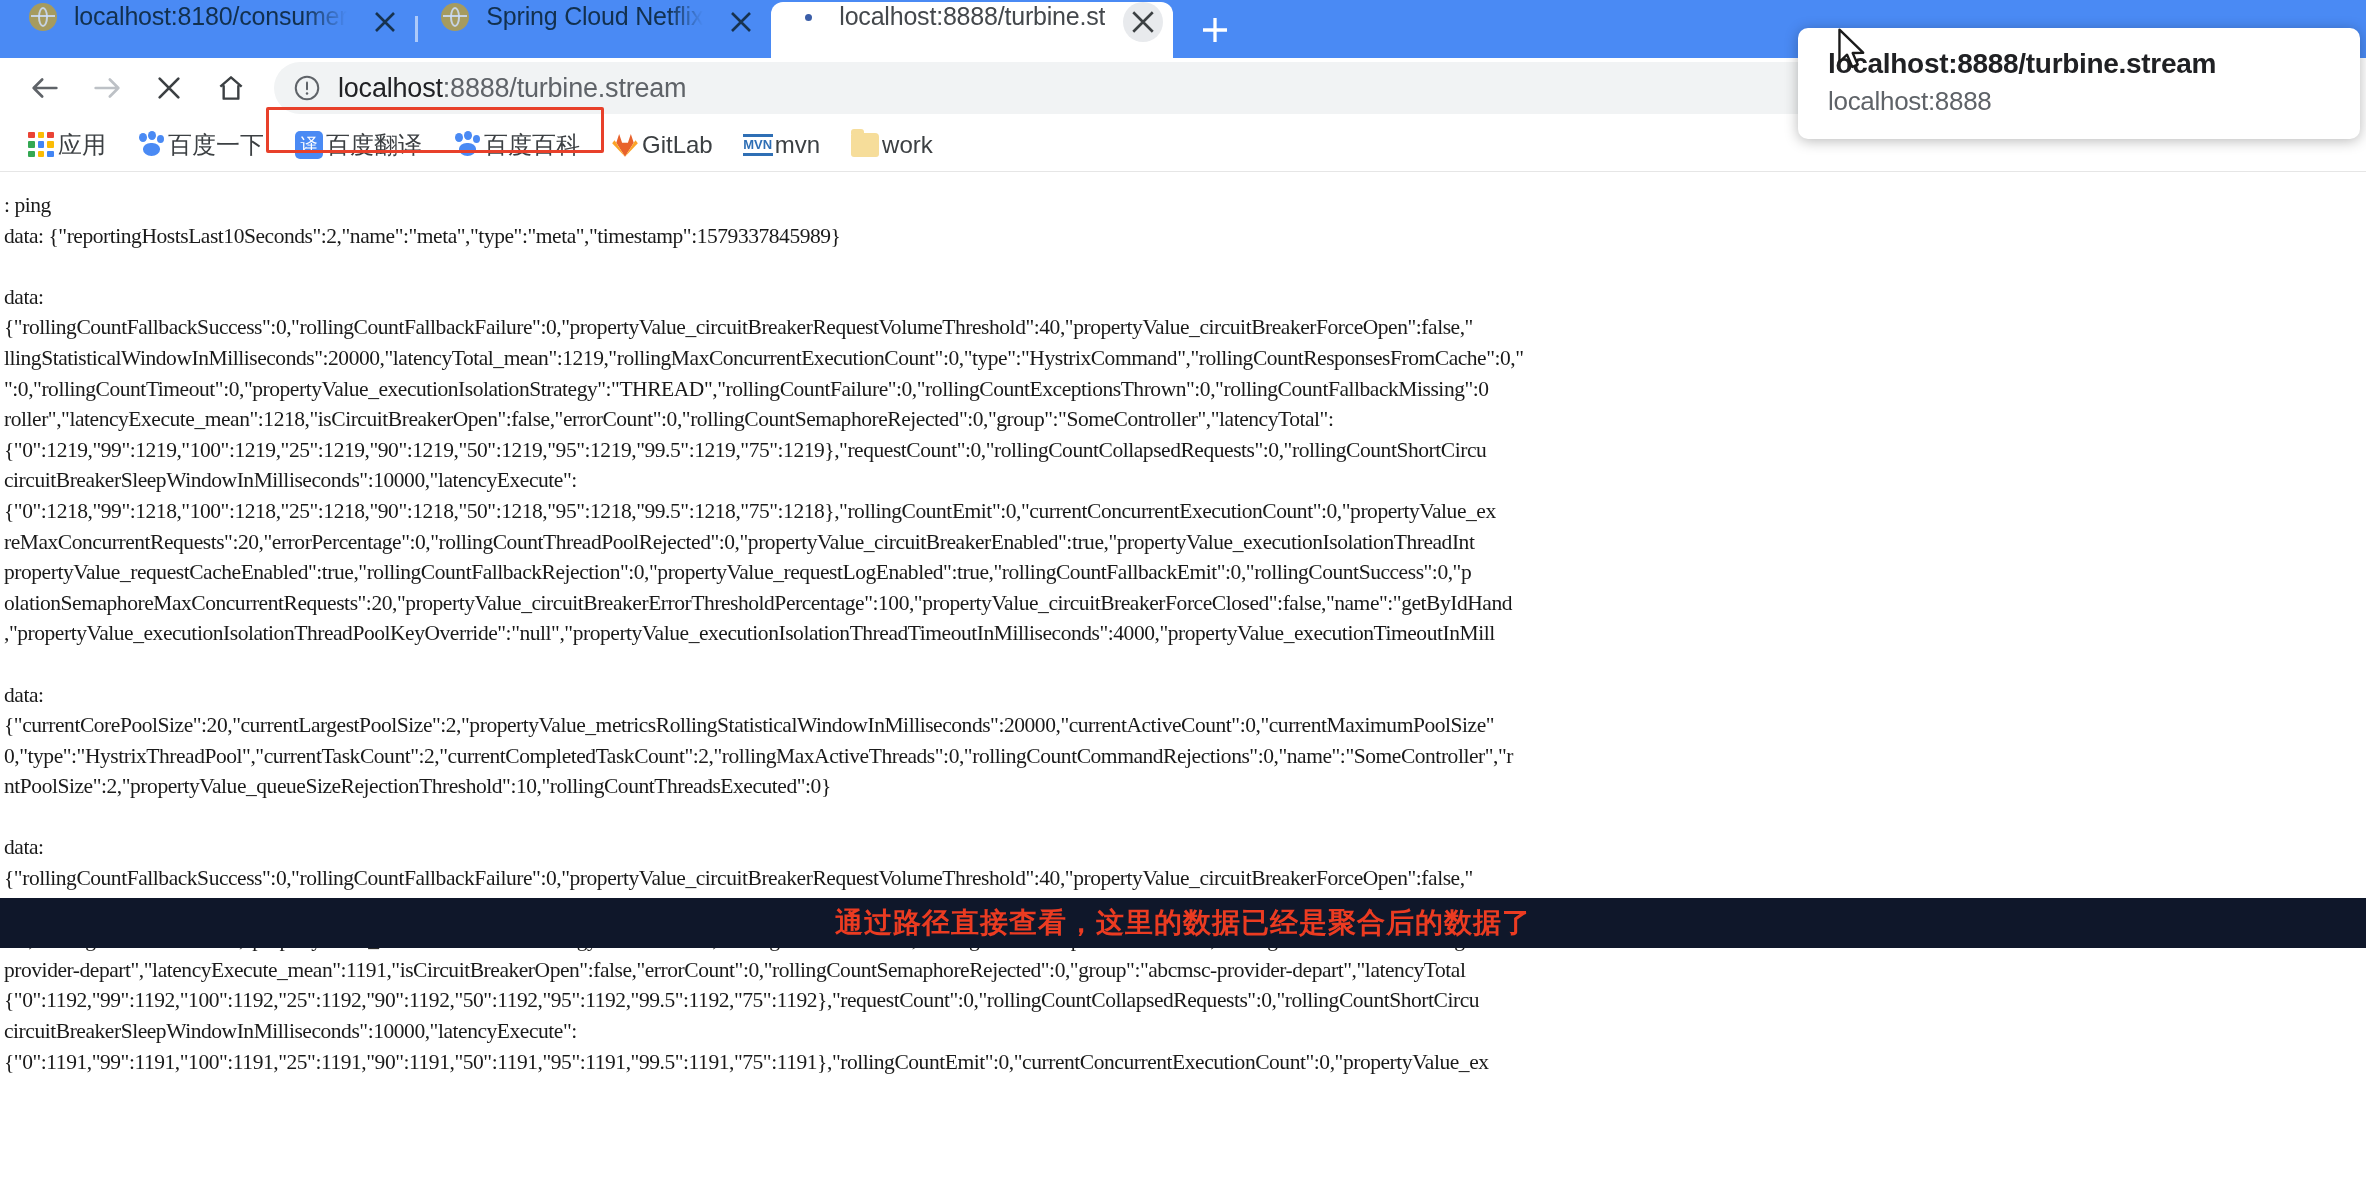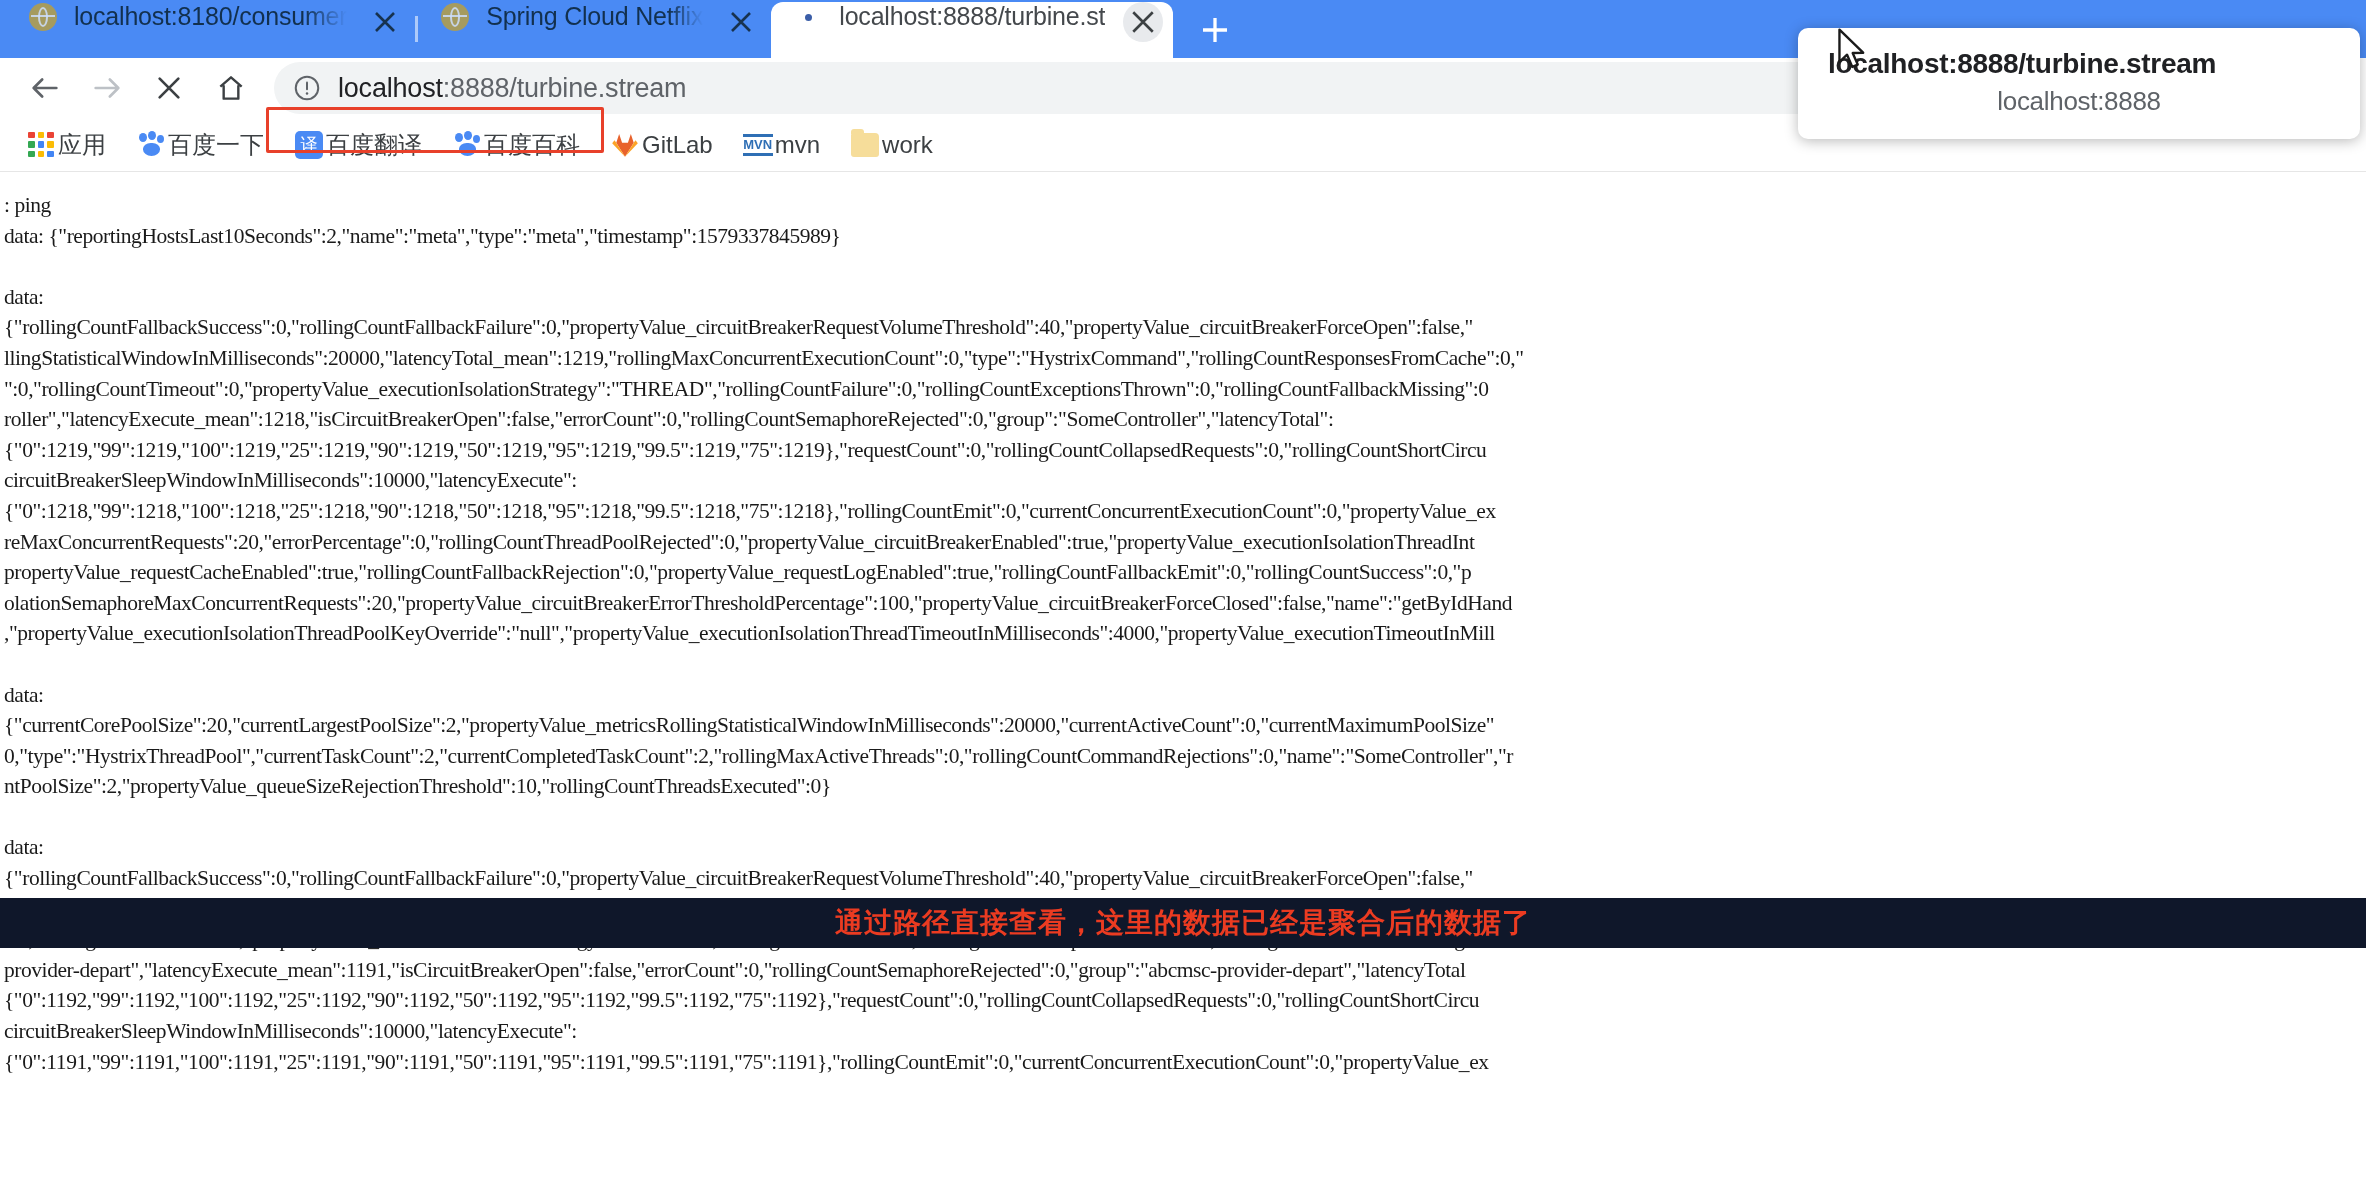--- a/index.html
+++ b/index.html
@@ -230,21 +230,20 @@
     color: #202124;
     white-space: nowrap;
     letter-spacing: -0.3px;
   }
   .tt-sub {
     font-size: 26px;
     color: #5f6368;
     margin-top: 6px;
     white-space: nowrap;
     letter-spacing: -0.3px;
-    text-align: center;
   }
   .cursor-arrow {
     position: absolute;
     left: 1836px; top: 28px;
     z-index: 70;
     pointer-events: none;
   }
 </style>
 </head>
 <body>

